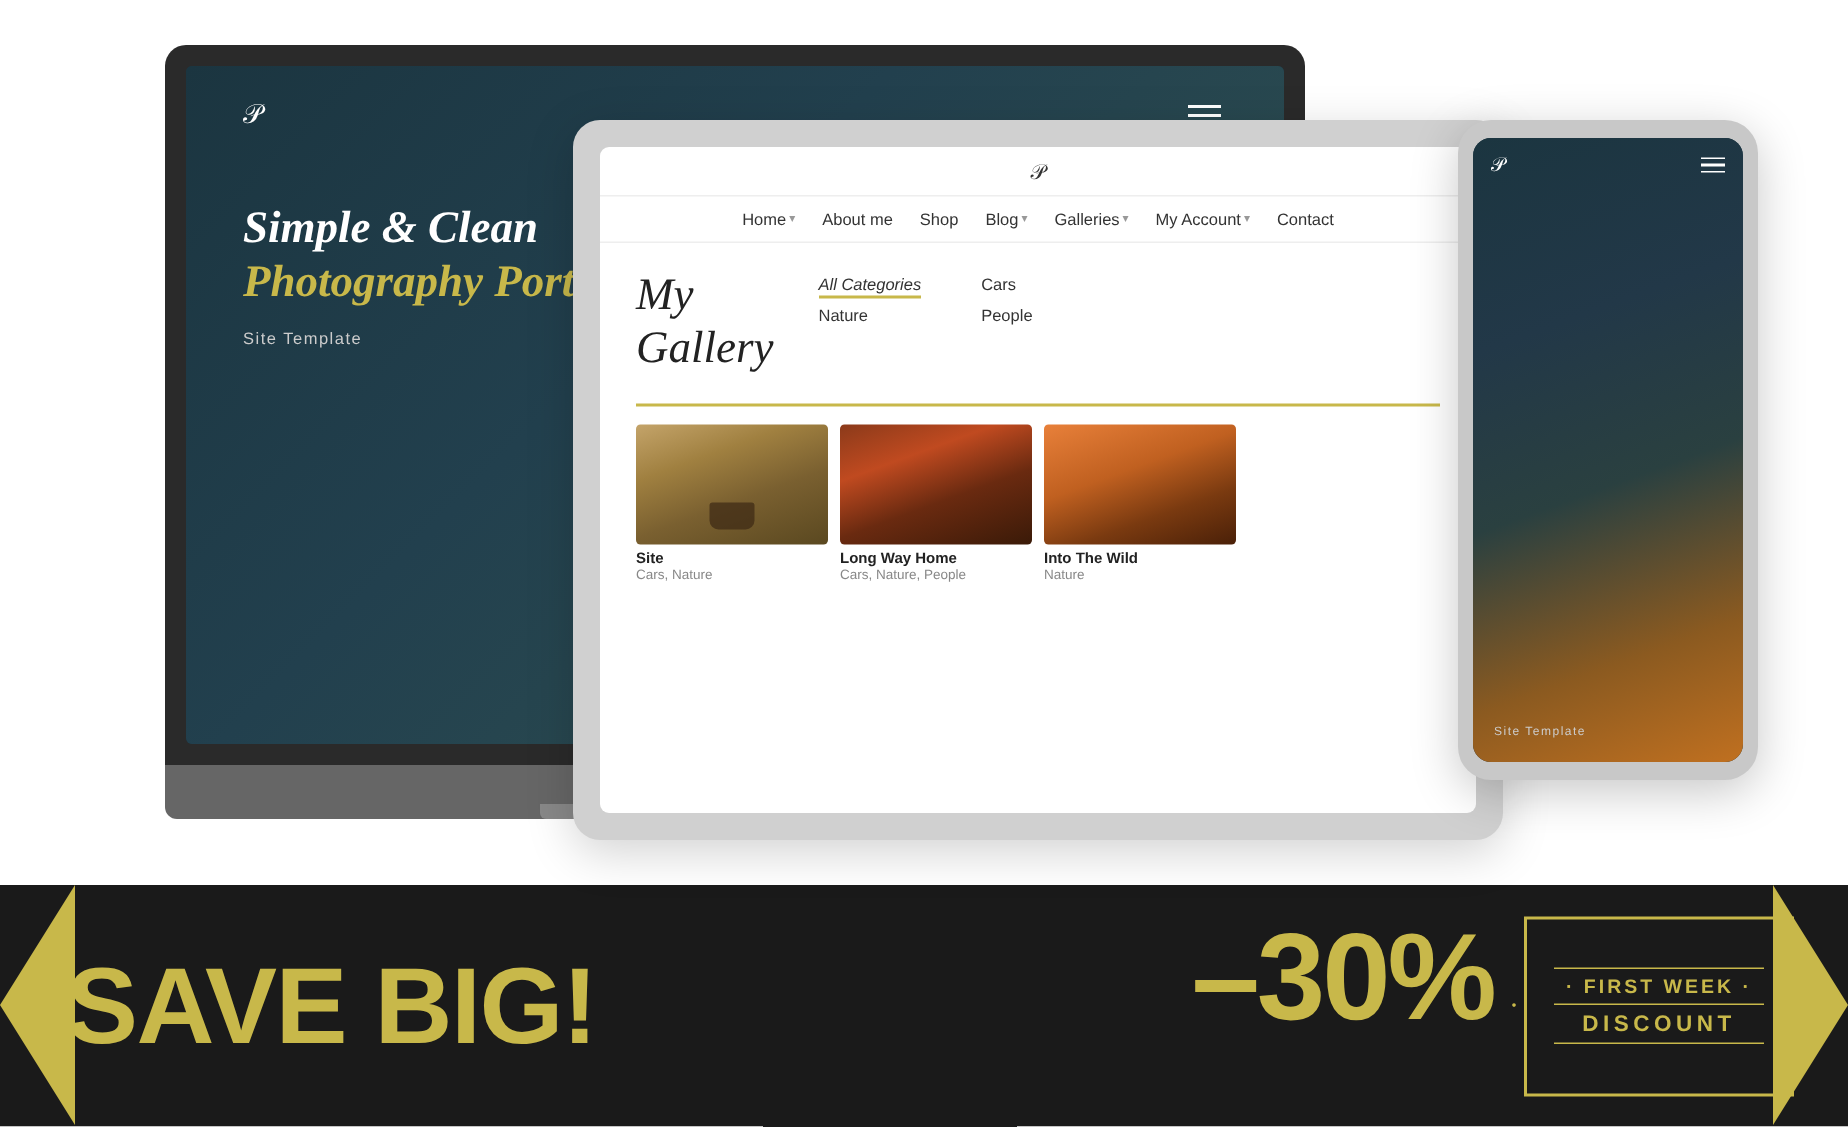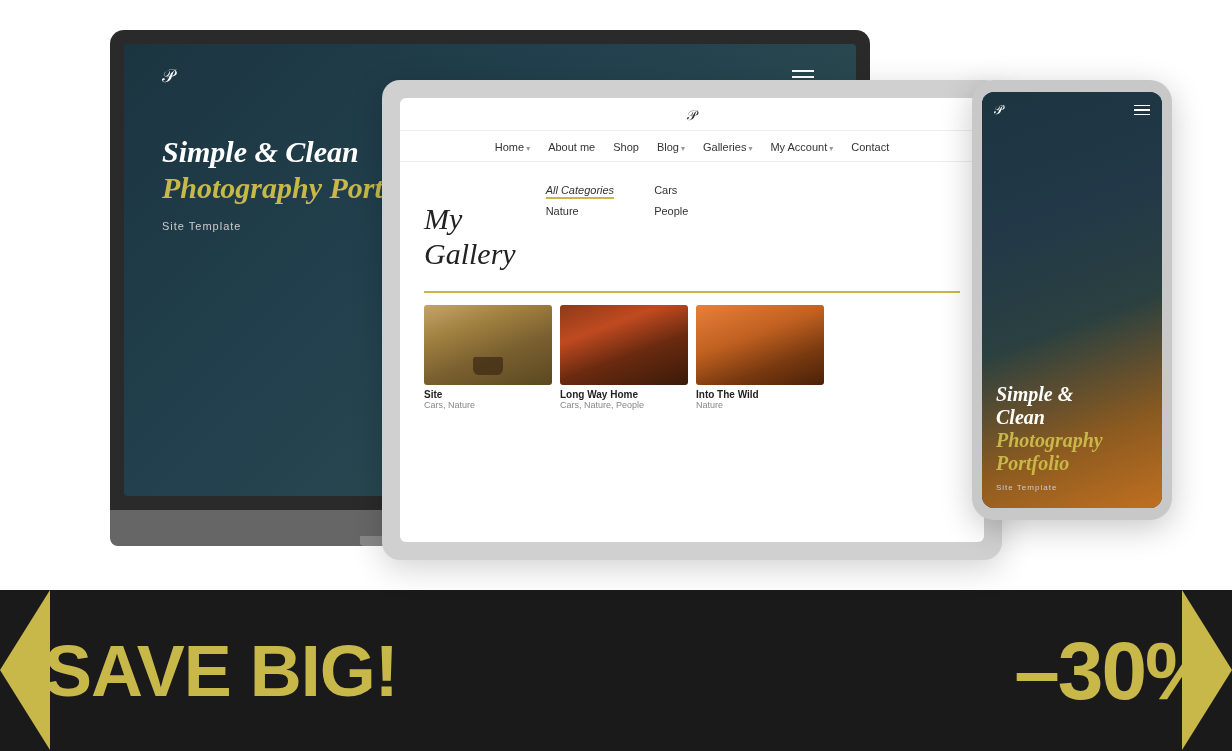--- a/index.html
+++ b/index.html
@@ -195,21 +195,21 @@
       gap: 18px;
       padding: 10px 0 8px 0;
       border-bottom: 1px solid #eee;
     }
     .tablet-nav a {
       font-family: Arial, sans-serif;
       font-size: 11px;
       color: #333;
       text-decoration: none;
       display: flex;
-      align-items: flex-end;
+      align-items: flex-start;
       gap: 2px;
     }
     .tablet-nav a .caret {
       font-size: 8px;
       color: #999;
     }
     .tablet-body {
       flex: 1;
       padding: 18px 24px 12px 24px;
       display: flex;
@@ -220,21 +220,20 @@
       gap: 30px;
       align-items: flex-start;
       margin-bottom: 12px;
     }
     .tablet-gallery-title {
       font-family: Georgia, serif;
       font-style: italic;
       font-size: 30px;
       color: #222;
       line-height: 1.15;
-      margin-top: 22px;
     }
     .tablet-categories {
       display: grid;
       grid-template-columns: 1fr 1fr;
       gap: 6px 40px;
       margin-top: 4px;
     }
     .tablet-categories a {
       font-family: Arial, sans-serif;
       font-size: 11px;
@@ -630,34 +629,35 @@
         <div class="phone-top-bar">
           <span class="phone-logo">𝒫</span>
           <div class="phone-menu-icon">
             <span></span>
               <span></span>
               <span></span>
           </div>
         </div>
         <div class="phone-content">
           <div class="phone-headline">
-            <h2>
-              <span>Simple &amp;</span><br>
-              <span>Clean</span><br>
-              <span class="yellow">Photography</span><br>
-              <span class="yellow">Portfolio</span>
-            </h2>
             <div class="phone-site-template">Site Template</div>
           </div>
         </div>
       </div>
     </div>
   </div>
 </div>
 
 <div class="bottom-banner">
   <div class="banner-left-arrow"></div>
   <div class="banner-save-big">SAVE BIG!</div>
   <div class="banner-right-section">
     <div class="banner-discount">–30%</div>
+    <div class="banner-first-week-box">
+      <div class="banner-fw-line"></div>
+      <div class="banner-fw-text">· FIRST WEEK ·</div>
+      <div class="banner-fw-line"></div>
+      <div class="banner-fw-discount">DISCOUNT</div>
+      <div class="banner-fw-line"></div>
+    </div>
     <div class="banner-right-arrow"></div>
   </div>
 </div>
 
 </body></html>

